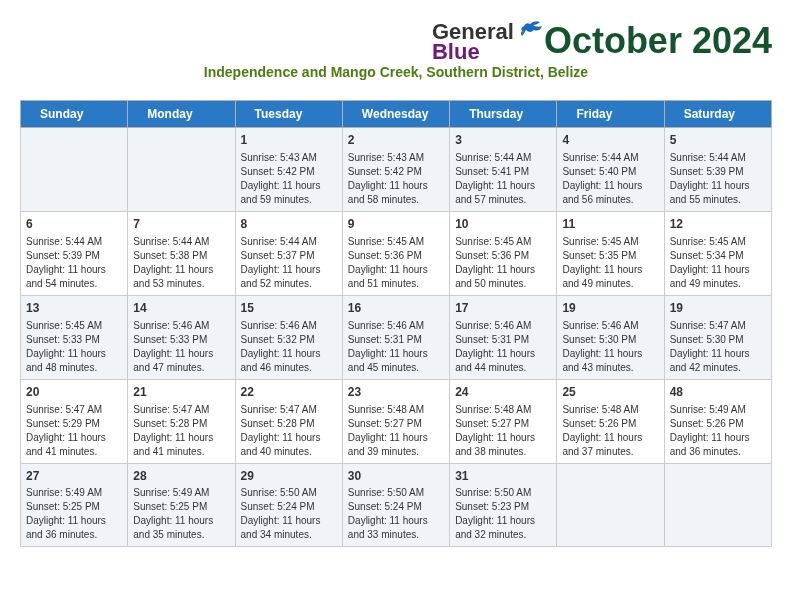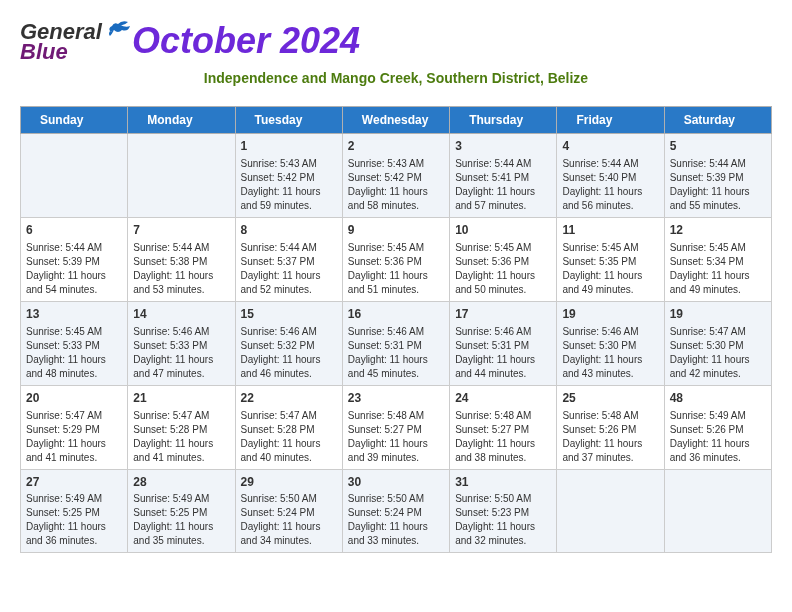--- a/index.html
+++ b/index.html
@@ -5,24 +5,22 @@
     * { box-sizing: border-box; margin: 0; padding: 0; }
     body {
       font-family: Arial, sans-serif;
       background: #fff;
       width: 792px;
       min-height: 612px;
       padding: 20px;
     }
     .header-area {
       display: flex;
-      justify-content: flex-start;
+      justify-content: flex-end;
       align-items: flex-start;
-      margin-bottom: 6px;
-      font-style: italic;
     }
     .logo {
       display: flex;
       flex-direction: column;
       align-items: flex-start;
     }
     .subtitle {
       text-align: center;
       font-size: 14px;
       color: #4d7c0f;
@@ -74,21 +72,21 @@
       <span style="font-size:22px;font-weight:bold;color:#333;line-height:1.1;">
         <span style="color:#333;">General</span>
       </span>
       <svg width="28" height="22" viewBox="0 0 28 22" style="margin-left:2px;margin-bottom:2px;">
         <path d="M14,4 Q18,0 24,2 Q20,6 16,5 Q22,8 26,6 Q24,12 18,10 Q14,14 10,10 Q8,12 6,11 Q4,8 8,6 Q10,2 14,4Z" fill="#1a6bbf"></path>
         <path d="M10,10 Q8,14 6,16 Q4,14 6,11 Q8,12 10,10Z" fill="#1a6bbf"></path>
       </svg>
     </div>
     <span style="font-size:22px;font-weight:bold;color:#701a75;line-height:1.1;margin-top:-4px;">Blue</span>
   </div>
-  <div style="font-size:36px;font-weight:bold;color:#6d28d9;text-align:right;">October 2024</div>
+  <div style="font-size:36px;font-weight:bold;color:#14532d;text-align:right;">October 2024</div>
 </div>
 
 <div class="subtitle">Independence and Mango Creek, Southern District, Belize</div>
 
 <table>
   <thead>
     <tr>
     <th>Sunday</th>
         <th>Monday</th>
         <th>Tuesday</th>

